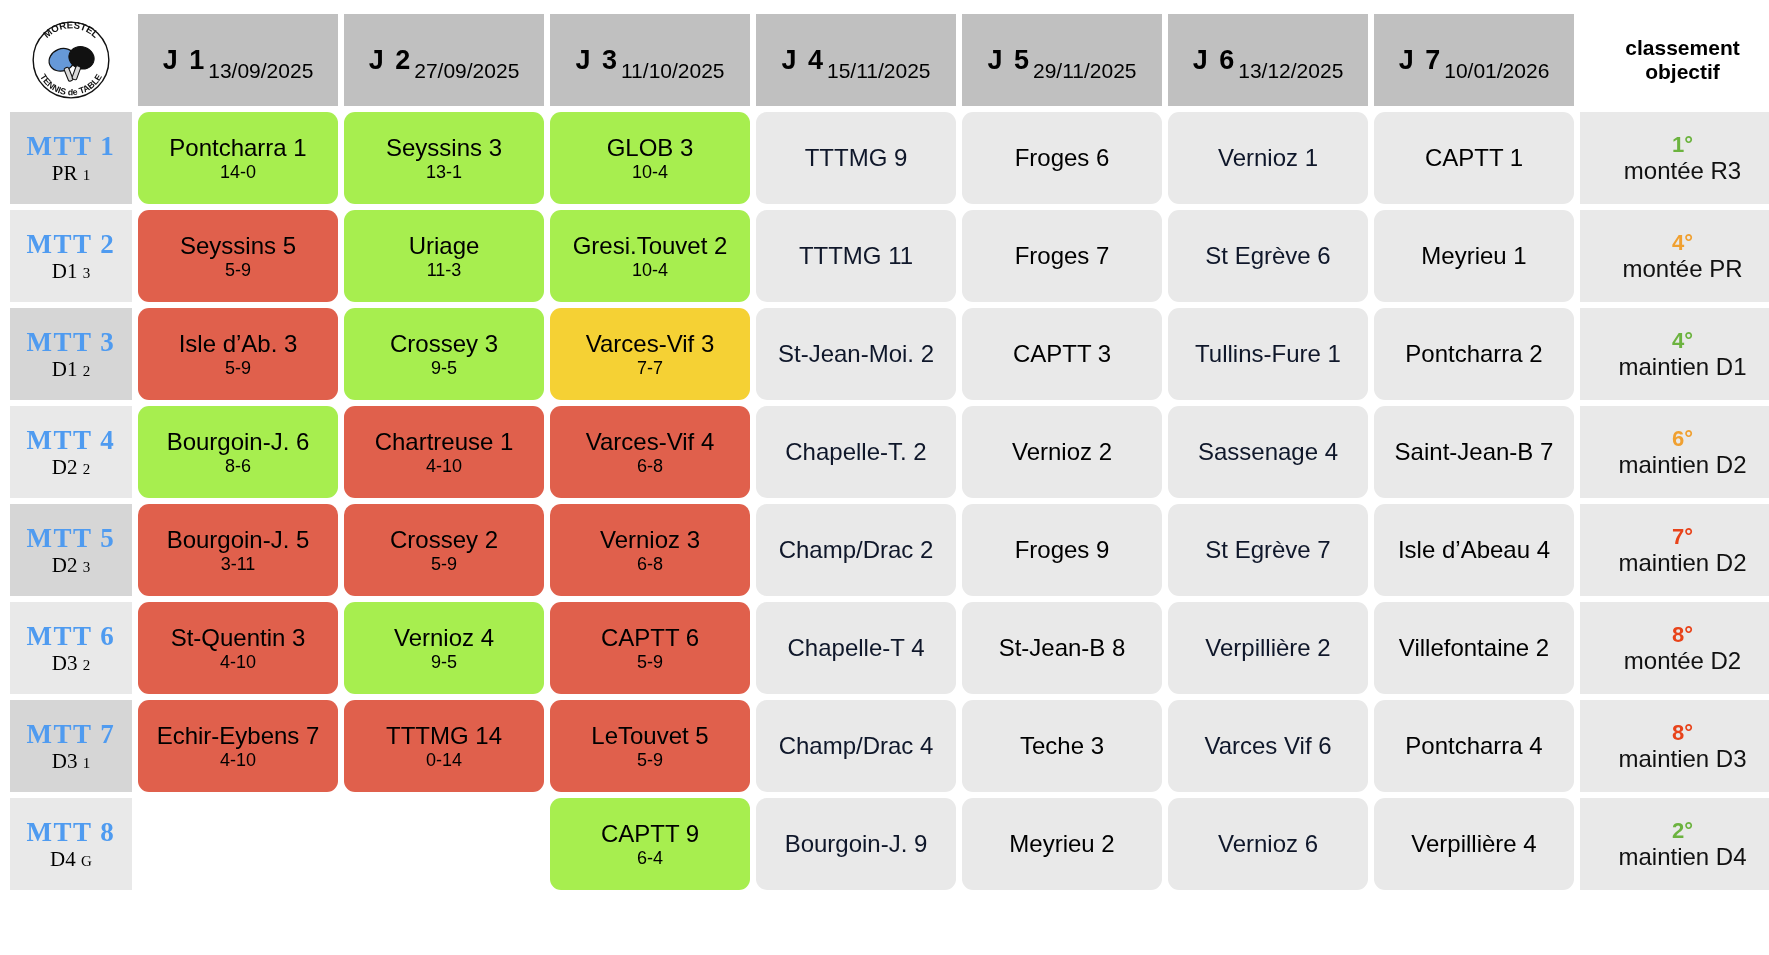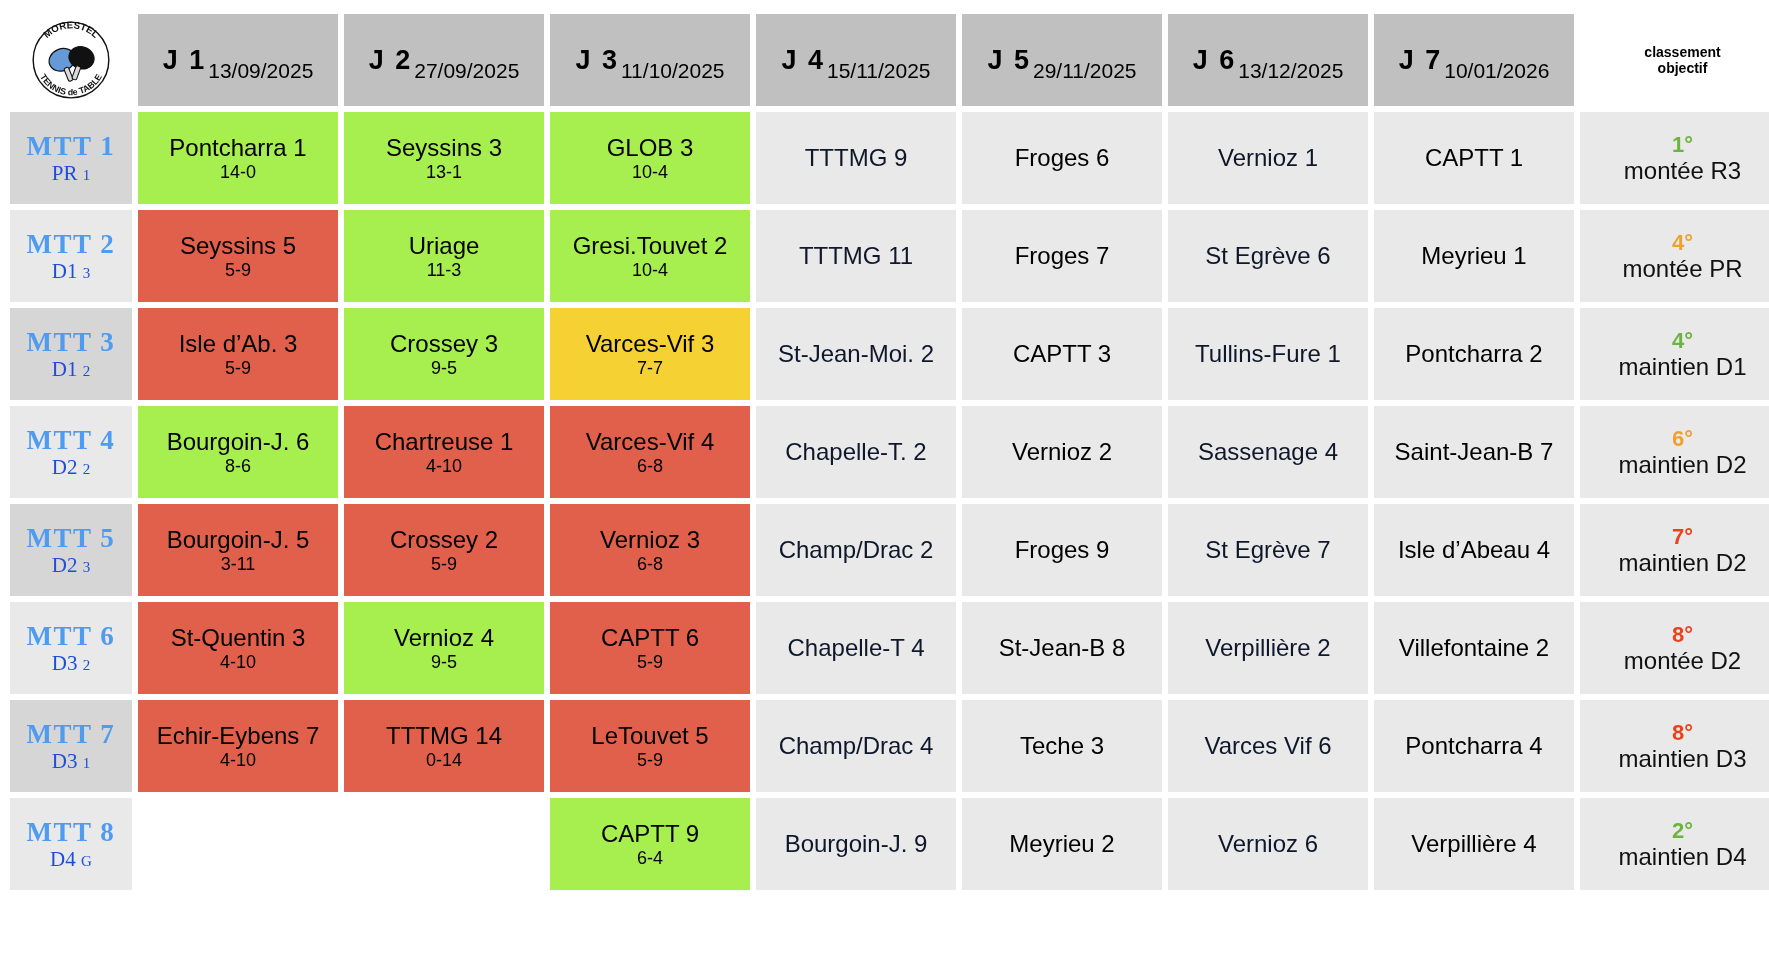--- a/index.html
+++ b/index.html
@@ -49,47 +49,48 @@
   .hdr .date {
     font-size: 21px; color: #000000; line-height: 1; margin-top: 20px;
   }
   .hdr-last {
     background: #ffffff;
     display: flex; flex-direction: column;
     align-items: center; justify-content: center;
     line-height: 1.15;
   }
   .hdr-last span {
-    font-size: 14px; font-weight: bold; color: #000000;
+    font-size: 21px; font-weight: bold; color: #000000;
   }
 
   
   .team {
     display: flex; flex-direction: column;
     align-items: center; justify-content: center;
     gap: 3px;
     font-family: Liberation Serif, serif;
   }
   .team.odd  { background: #d6d6d6; }
   .team.even { background: #e9e9e9; }
   .team .name {
     font-size: 27px; font-weight: bold; color: #4f9bf0;
     letter-spacing: 1.5px; line-height: 1;
   }
   .team .div {
-    font-size: 21px; color: #1d4ed8; line-height: 1;
+    font-size: 21px; color: #000000; line-height: 1;
   }
   .team .div .sub { font-size: 15px; }
 
   
   .cell {
     display: flex; flex-direction: column;
     align-items: center; justify-content: center;
     gap: 2px; padding: 2px 16px;
     text-align: center;
+    border-radius: 11px;
   }
   .cell .opp {
     font-size: 24px; color: #000000; line-height: 1.05;
     white-space: nowrap;
   }
   .cell .score {
     font-size: 18px; color: #000000; line-height: 1;
   }
   .cell.win   { background: #a7ee4f; }
   .cell.loss  { background: #e0604c; }

